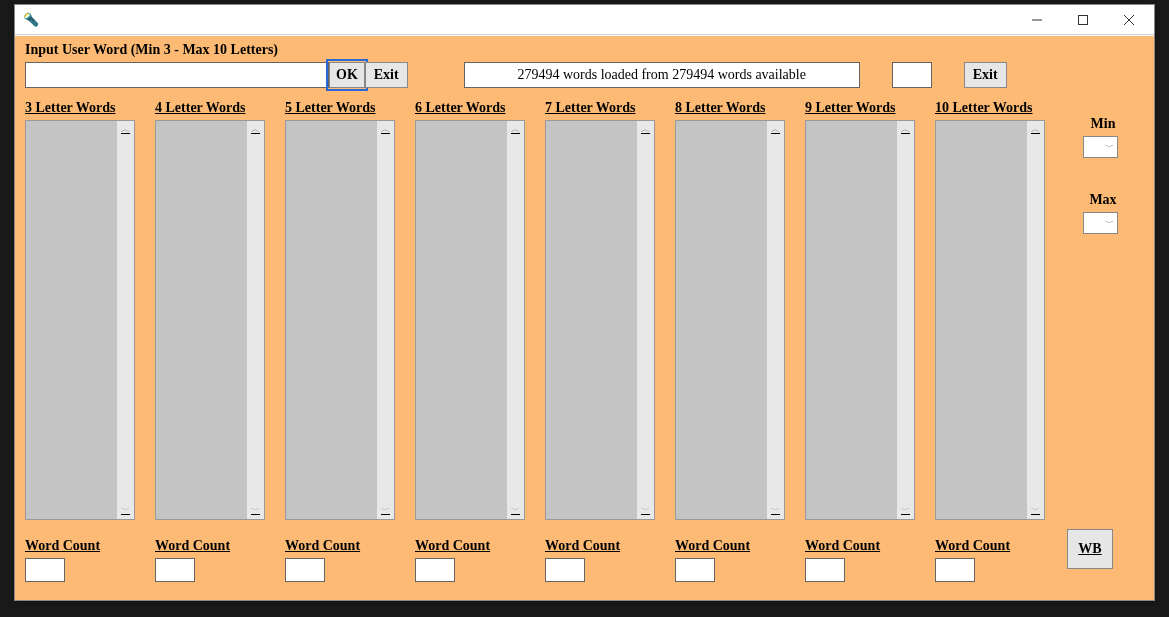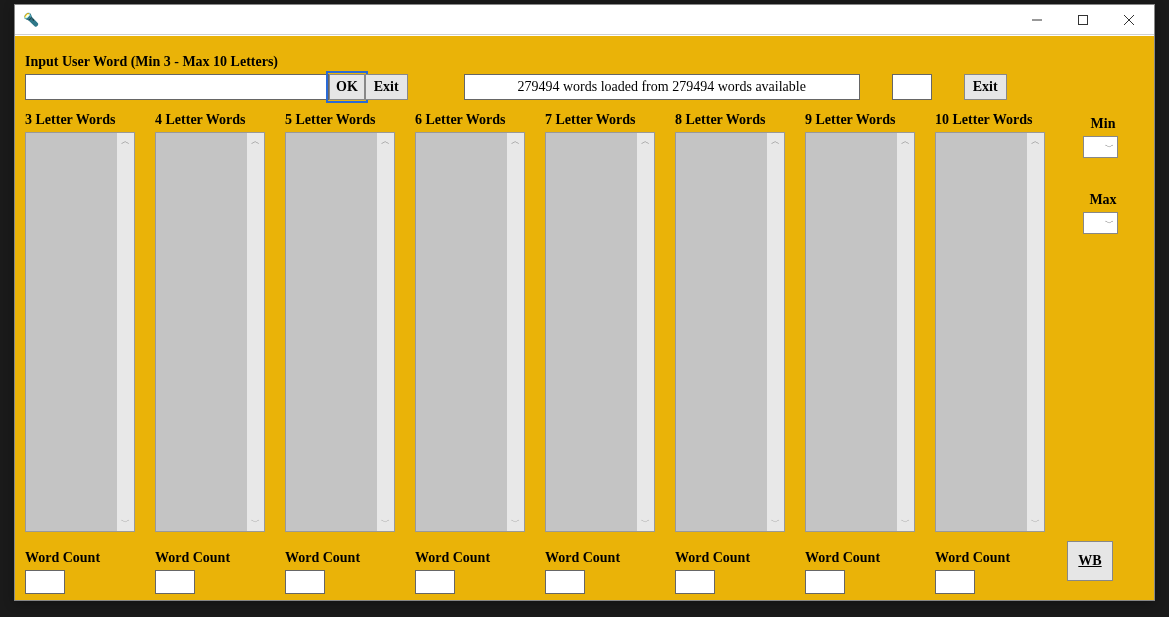--- a/index.html
+++ b/index.html
@@ -62,22 +62,22 @@
     color: #333;
     cursor: pointer;
   }
   .win-btn svg { display: block; }
   .client {
     position: absolute;
     left: 0;
     top: 31px;
     right: 0;
     bottom: 0;
-    background: #eab308;
-    padding: 18px 10px 10px 10px;
+    background: #fdba74;
+    padding: 6px 10px 10px 10px;
   }
   .input-label {
     font-weight: bold;
     font-size: 14px;
     color: #000;
     margin-bottom: 4px;
   }
   .top-row {
     display: flex;
     align-items: center;
@@ -133,20 +133,21 @@
   }
   .columns-area {
     display: flex;
     gap: 0;
     position: relative;
   }
   .word-col {
     width: 130px;
     margin-right: 0px;
     flex-shrink: 0;
+    text-decoration: underline;
   }
   .col-header {
     font-weight: bold;
     font-size: 14px;
     color: #000;
     margin-bottom: 4px;
     white-space: nowrap;
   }
   .listbox {
     width: 110px;
@@ -188,21 +189,21 @@
   .wc-box {
     width: 40px;
     height: 24px;
     background: #fff;
     border: 1px solid #666;
     margin-top: 4px;
   }
   .right-panel {
     position: absolute;
     left: 1048px;
-    top: 4px;
+    top: 16px;
     width: 60px;
   }
   .rp-label {
     font-weight: bold;
     font-size: 14px;
     color: #000;
     text-align: center;
     margin-bottom: 4px;
   }
   .dropdown {

